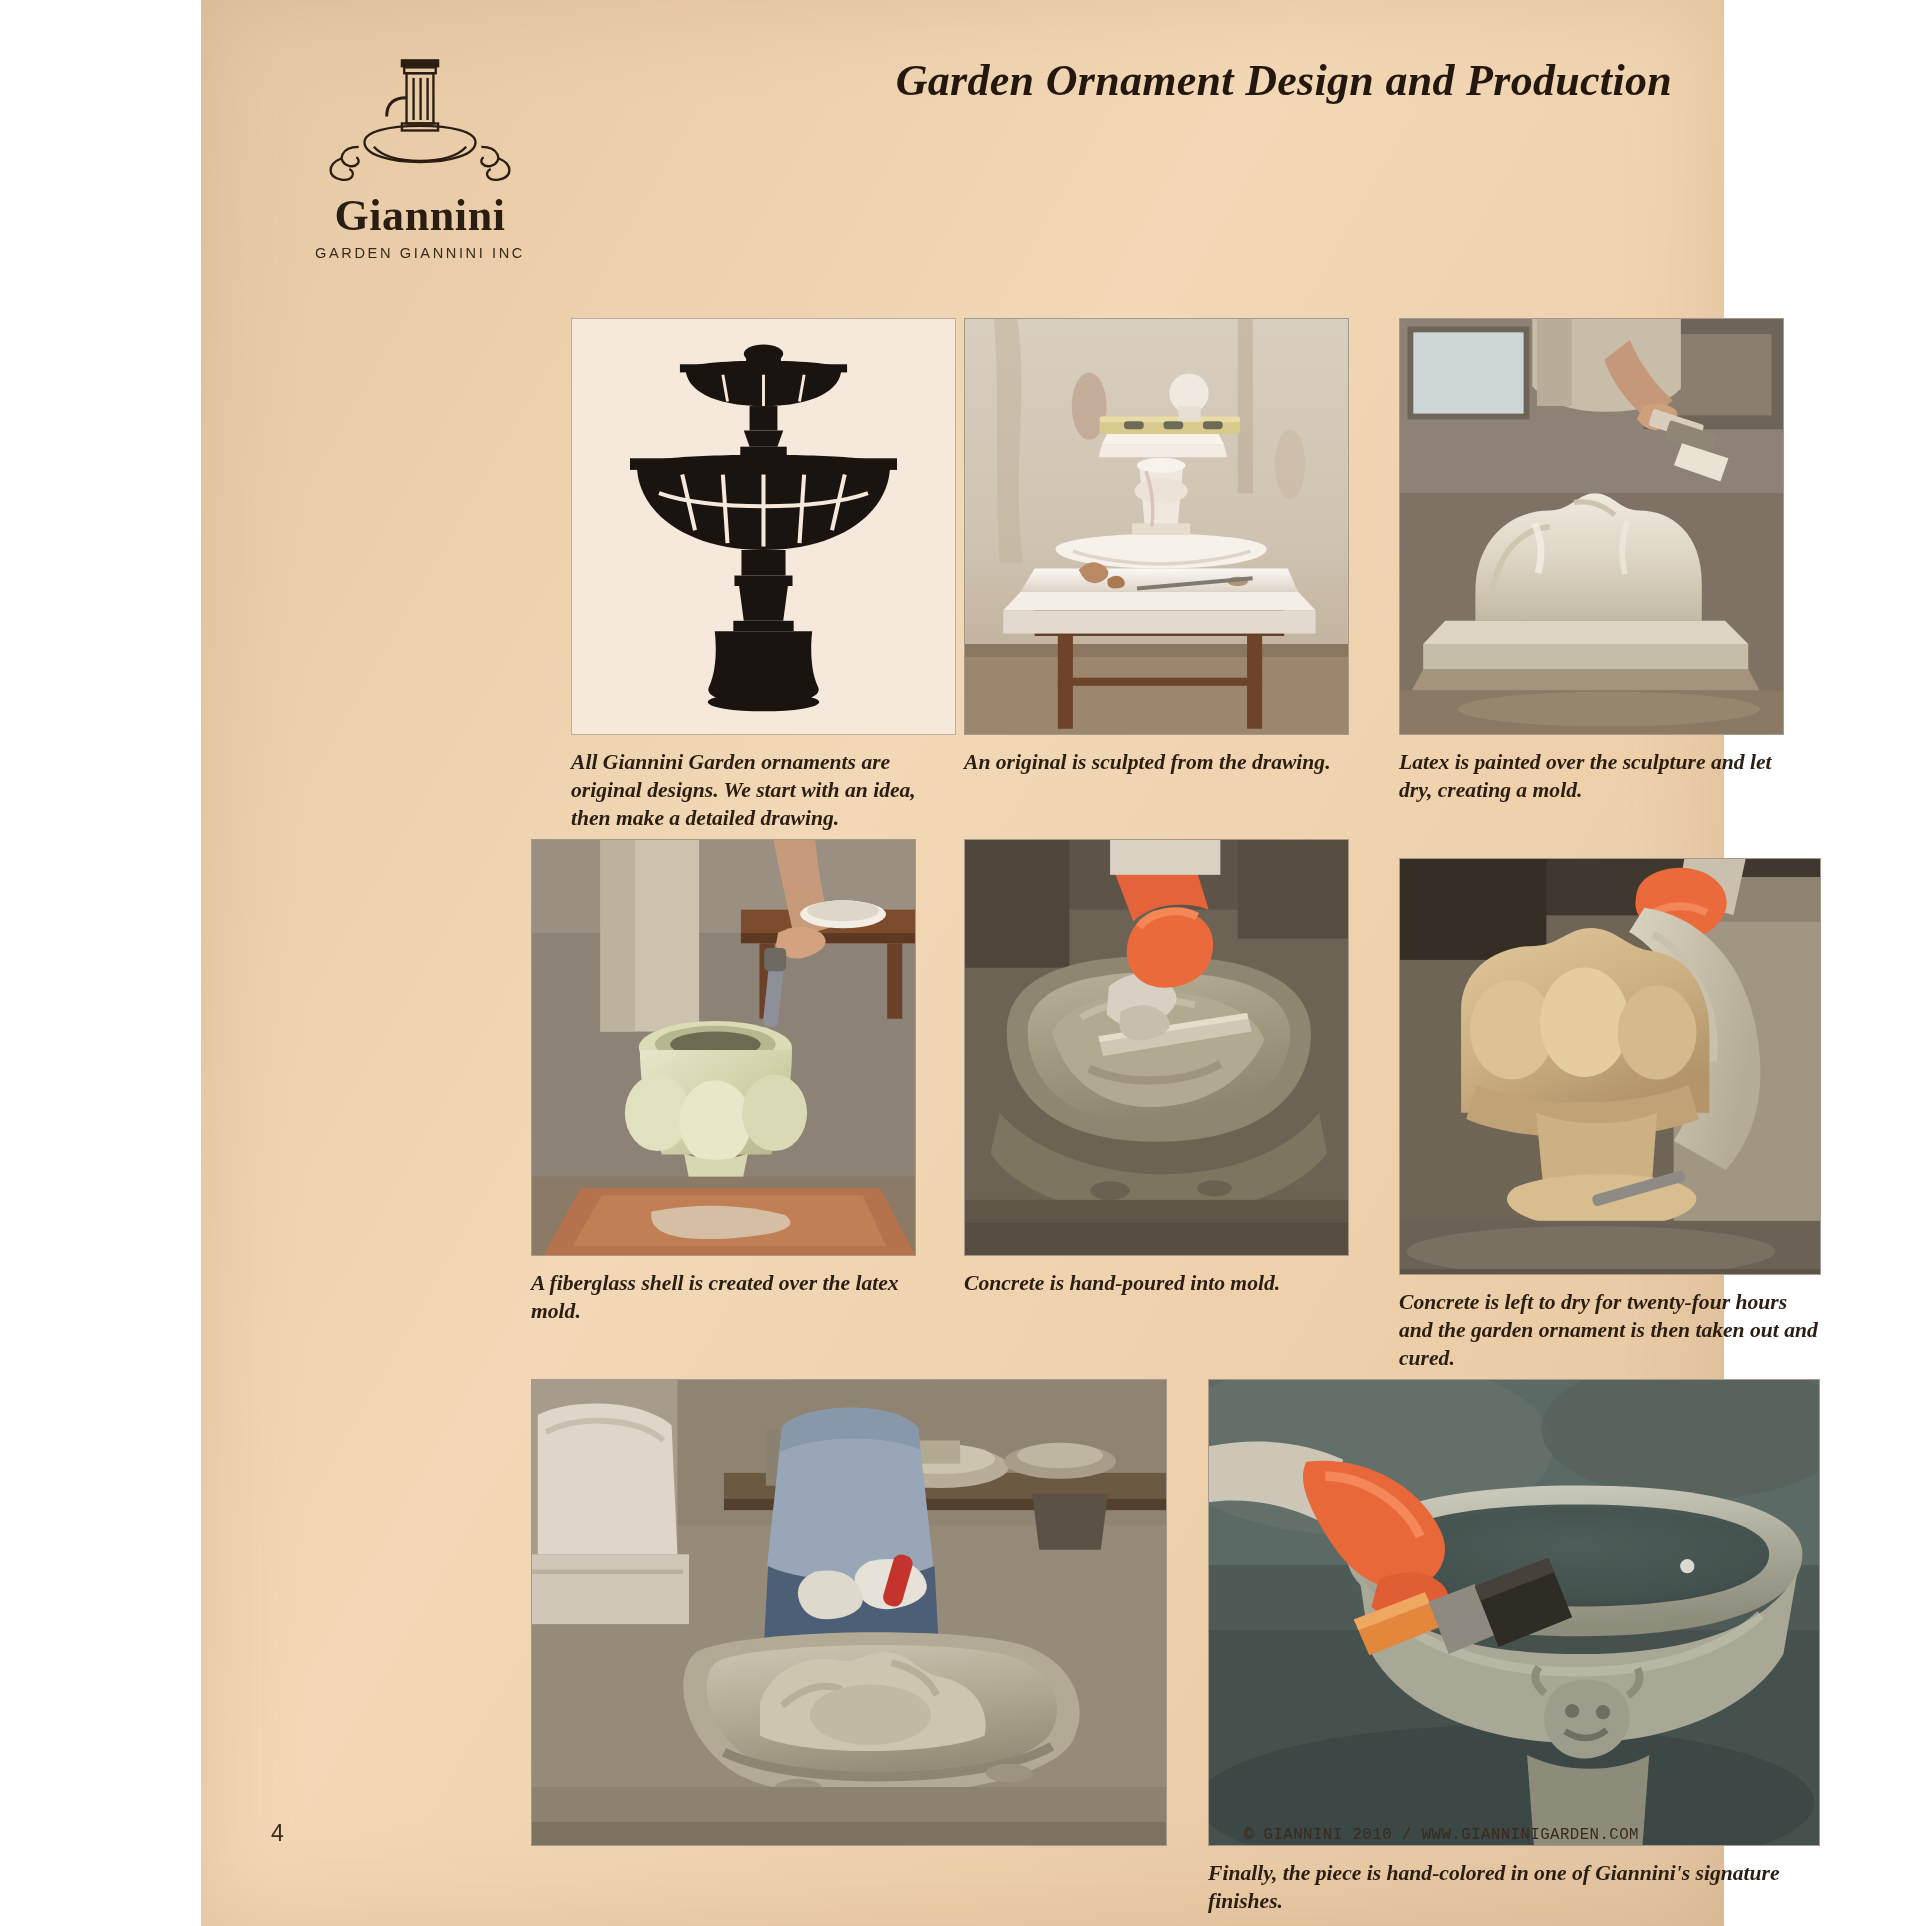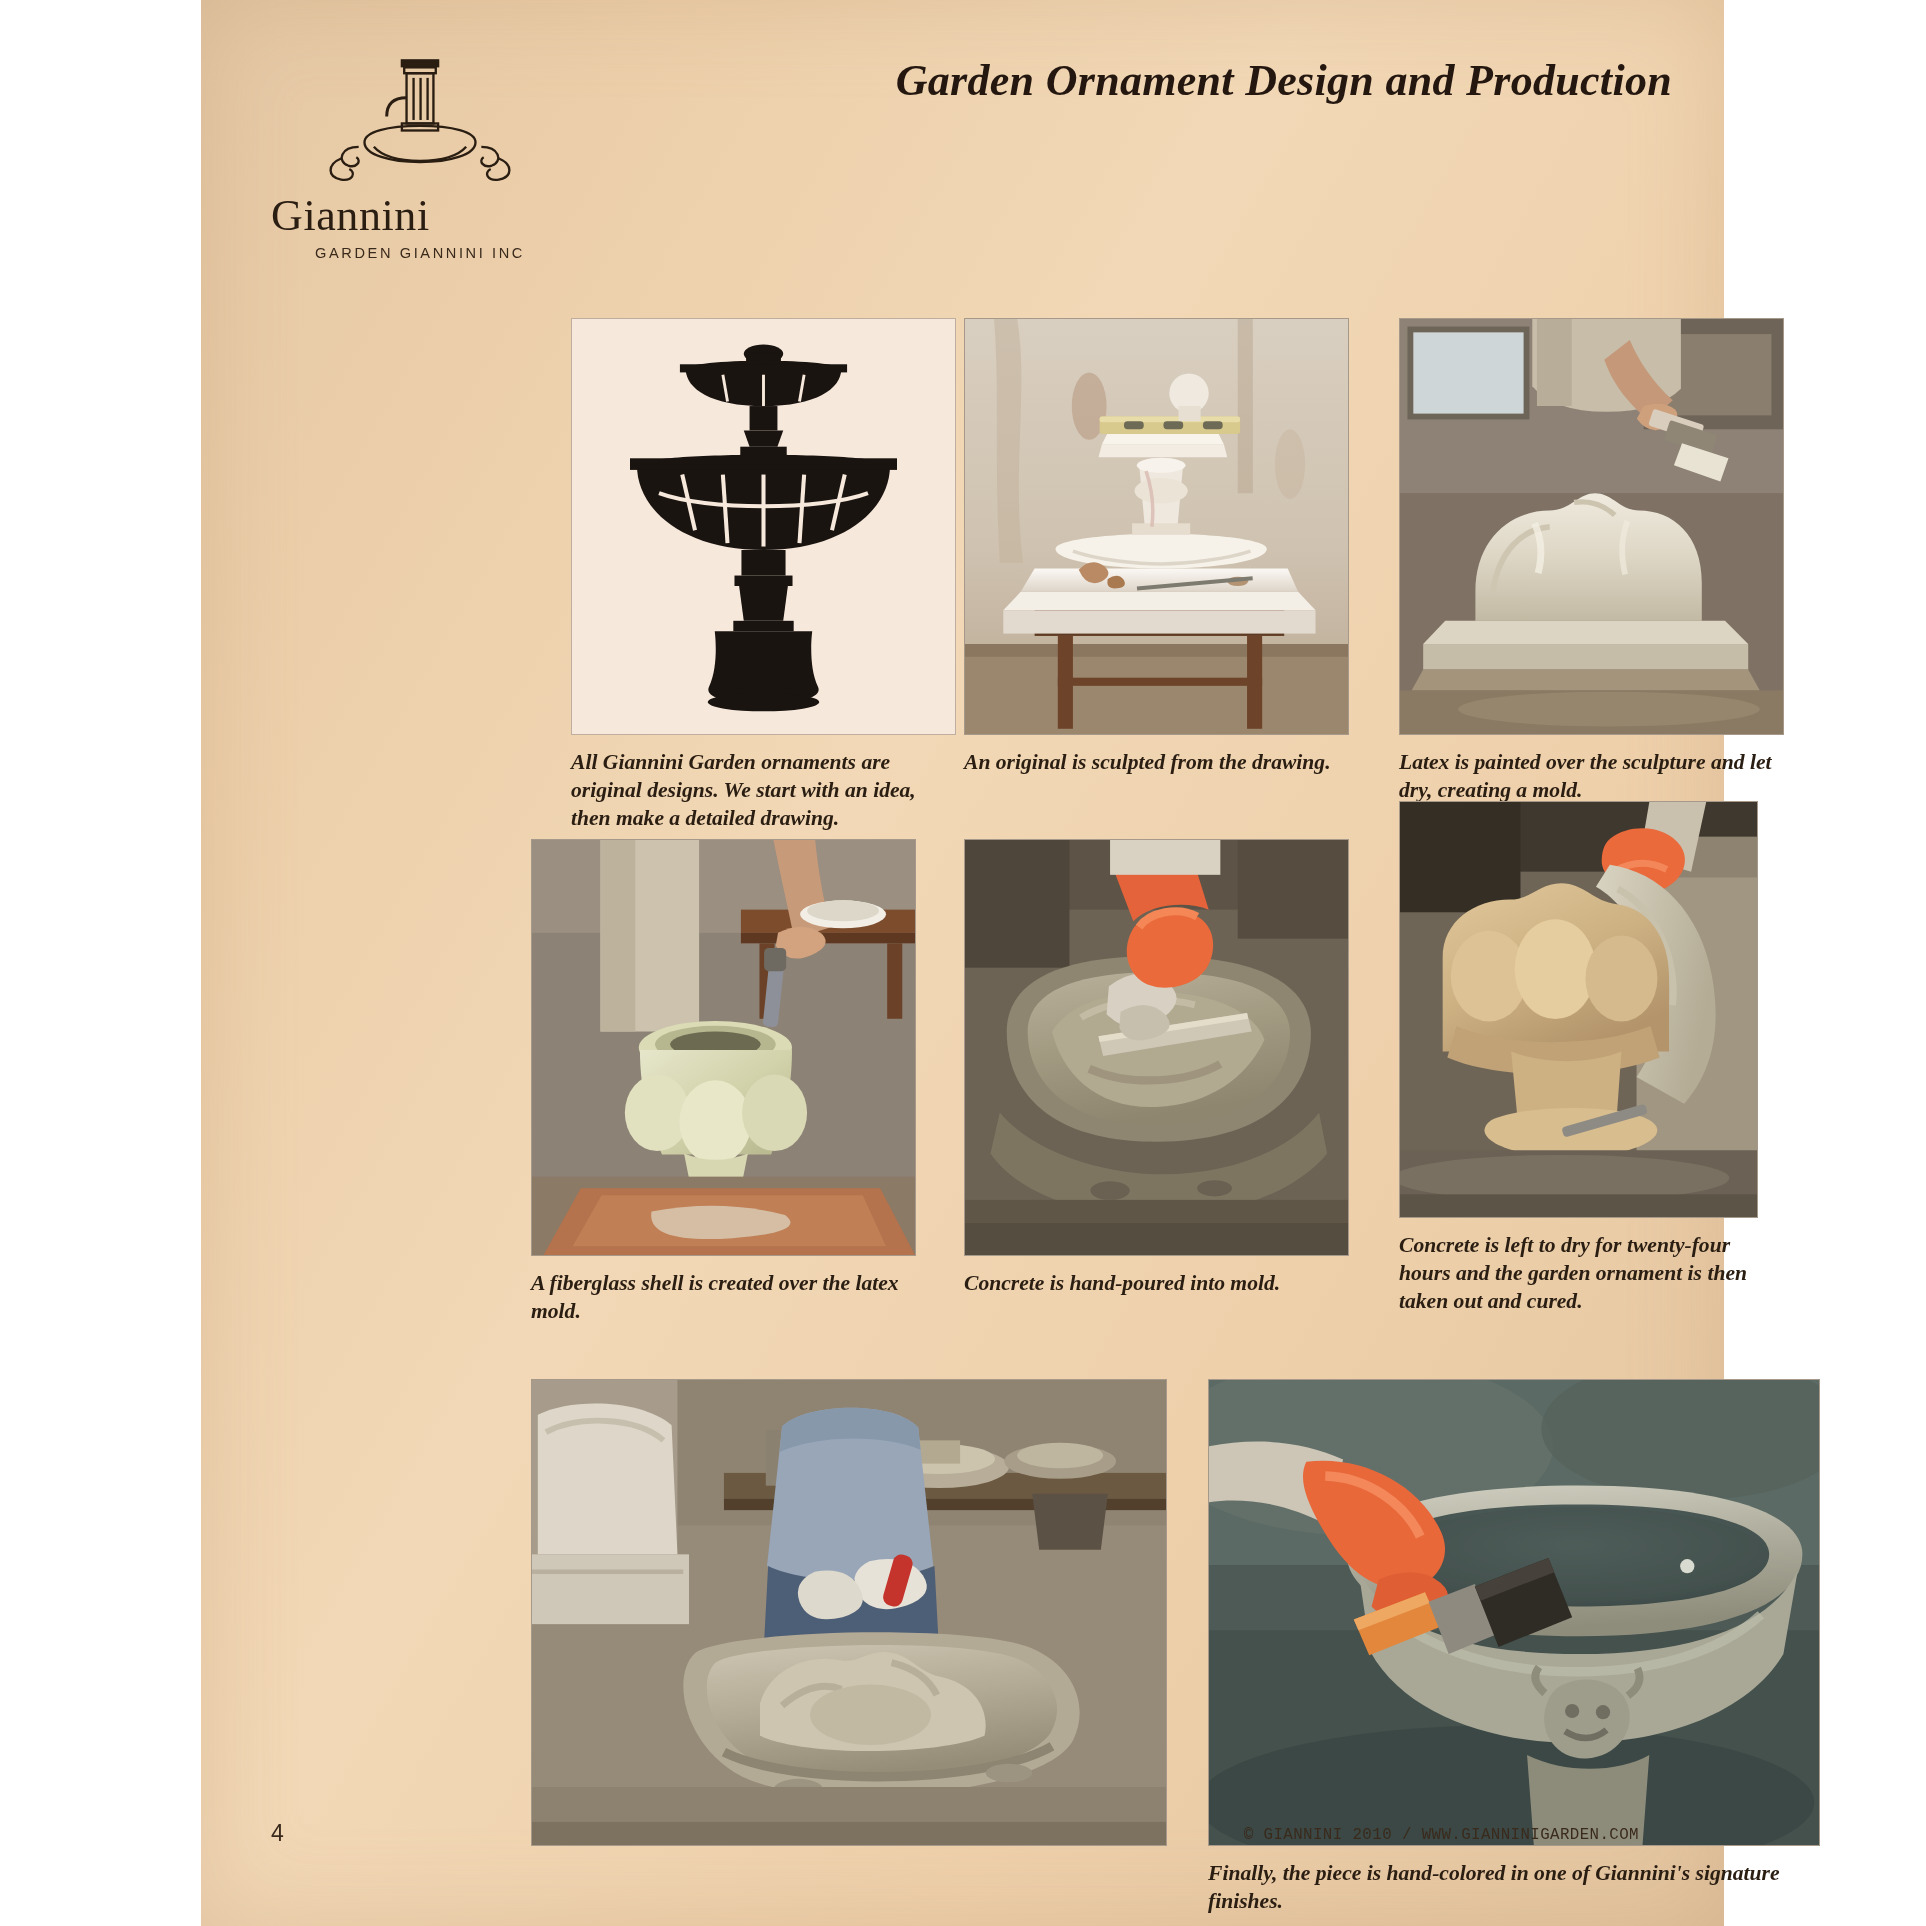--- a/index.html
+++ b/index.html
@@ -40,26 +40,26 @@
     top: 44px;
     width: 298px;
     height: 245px;
   }
   .logo svg { display: block; }
   .logo-word {
     position: absolute;
     left: 0;
     top: 146px;
     width: 298px;
-    text-align: left;
+    text-align: center;
     font-family: "Liberation Serif", serif;
     font-size: 44px;
     letter-spacing: 0.6px;
     color: #2a1d12;
-    font-weight: 400;
+    font-weight: 700;
   }
   .logo-sub {
     position: absolute;
     left: 0;
     top: 201px;
     width: 298px;
     text-align: center;
     font-family: "Liberation Sans", sans-serif;
     font-size: 14.6px;
     letter-spacing: 2.6px;
@@ -440,21 +440,21 @@
               <ellipse cx="250" cy="604" rx="34" ry="16" fill="#6a6152"></ellipse>
               <ellipse cx="430" cy="600" rx="30" ry="14" fill="#6a6152"></ellipse>
               <rect x="0" y="620" width="660" height="95" fill="#5f5647"></rect>
               <rect x="0" y="660" width="660" height="55" fill="#554d40"></rect>
             </svg>
           </div>
         </div>
         <div class="caption">Concrete is hand-poured into mold.</div>
       </div>
 
-      <div class="cell" style="left:1198px; top:801px; width:359px;">
+      <div class="cell" style="left:1198px; top:858px; width:422px;">
         <div class="photo" style="height:417px;">
           <div class="scene">
             <svg viewBox="0 0 660 715" preserveAspectRatio="xMidYMid slice">
               <defs>
                 <linearGradient id="orn" x1="0" y1="0" x2="0.6" y2="1">
                   <stop offset="0" stop-color="#e0c79a"></stop>
                   <stop offset="0.55" stop-color="#cdb183"></stop>
                   <stop offset="1" stop-color="#b3946b"></stop>
                 </linearGradient>
                 <linearGradient id="shellG" x1="0" y1="0" x2="1" y2="0.4">

